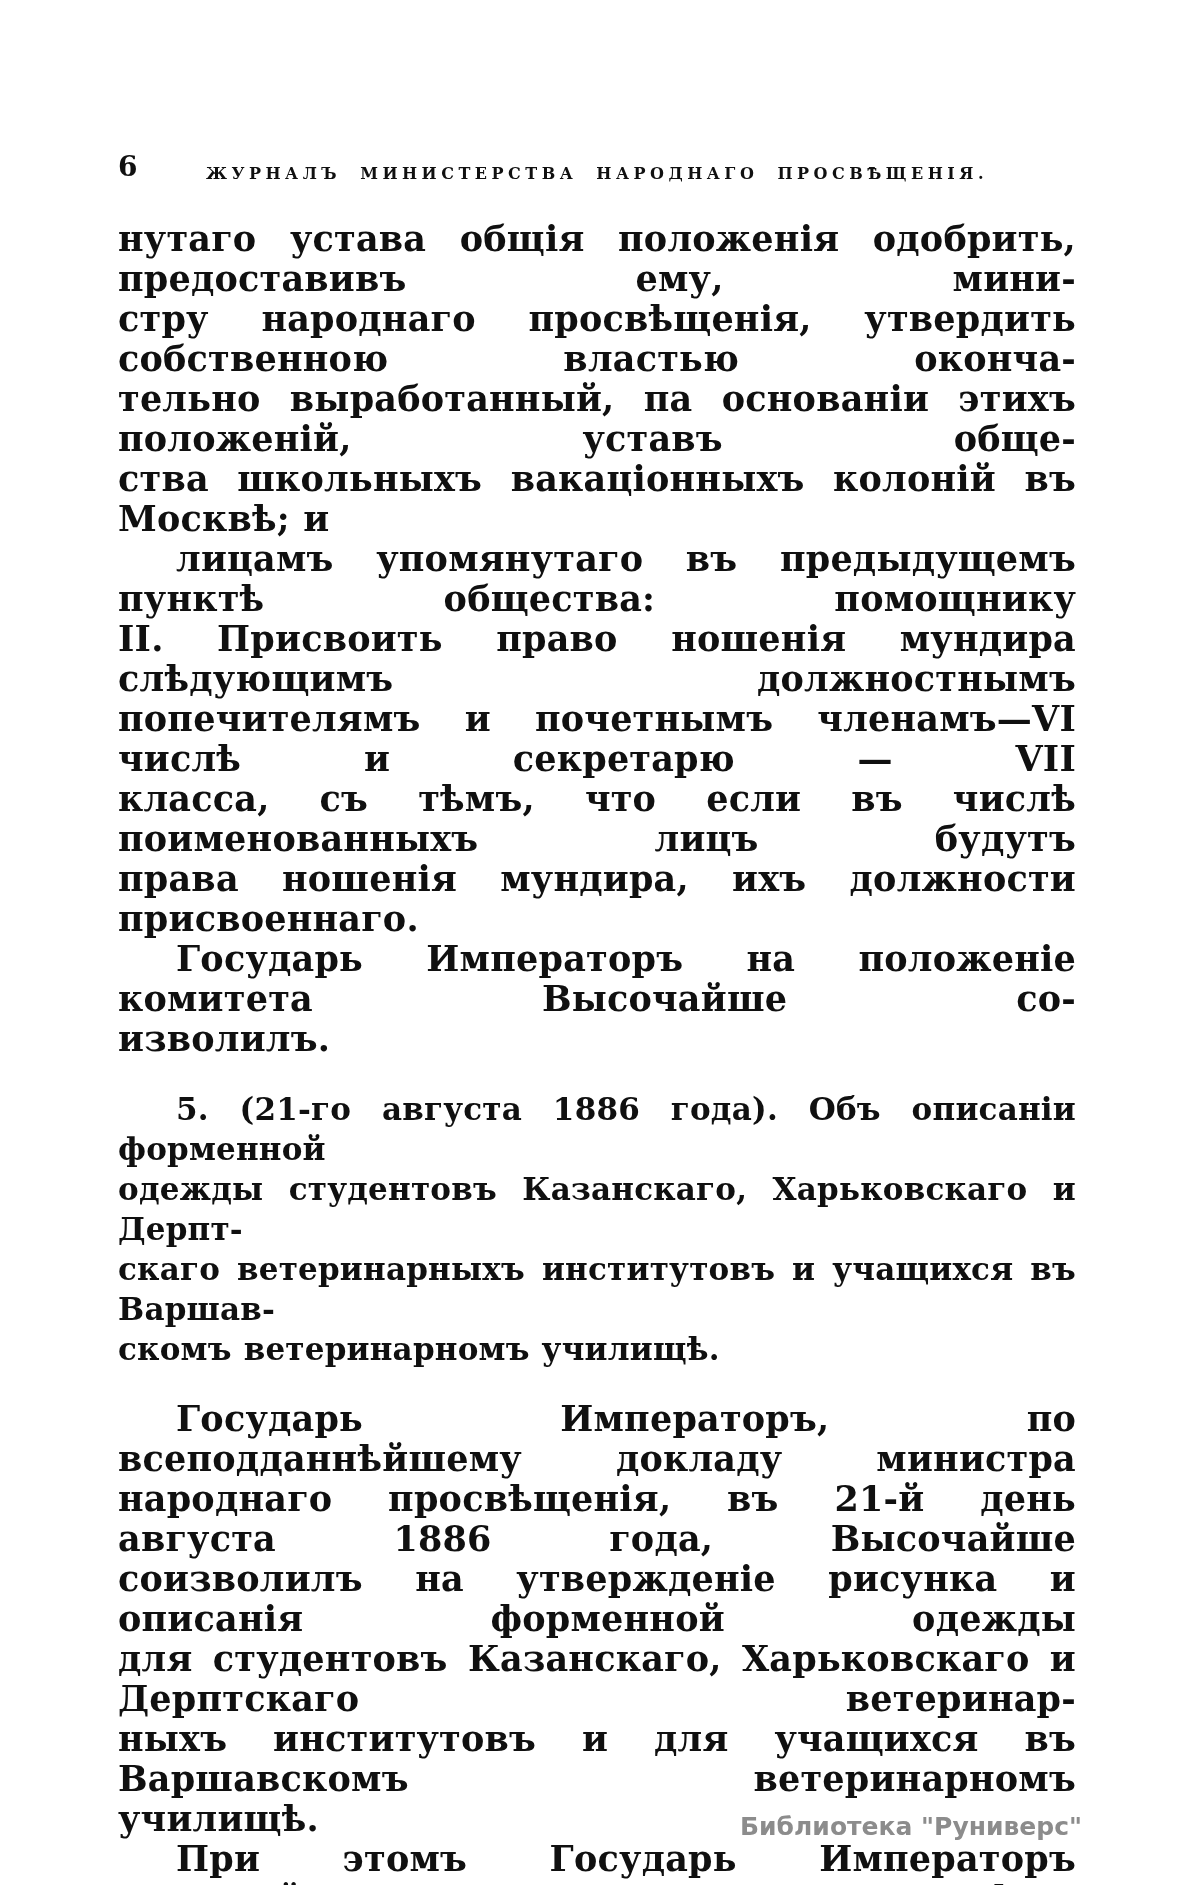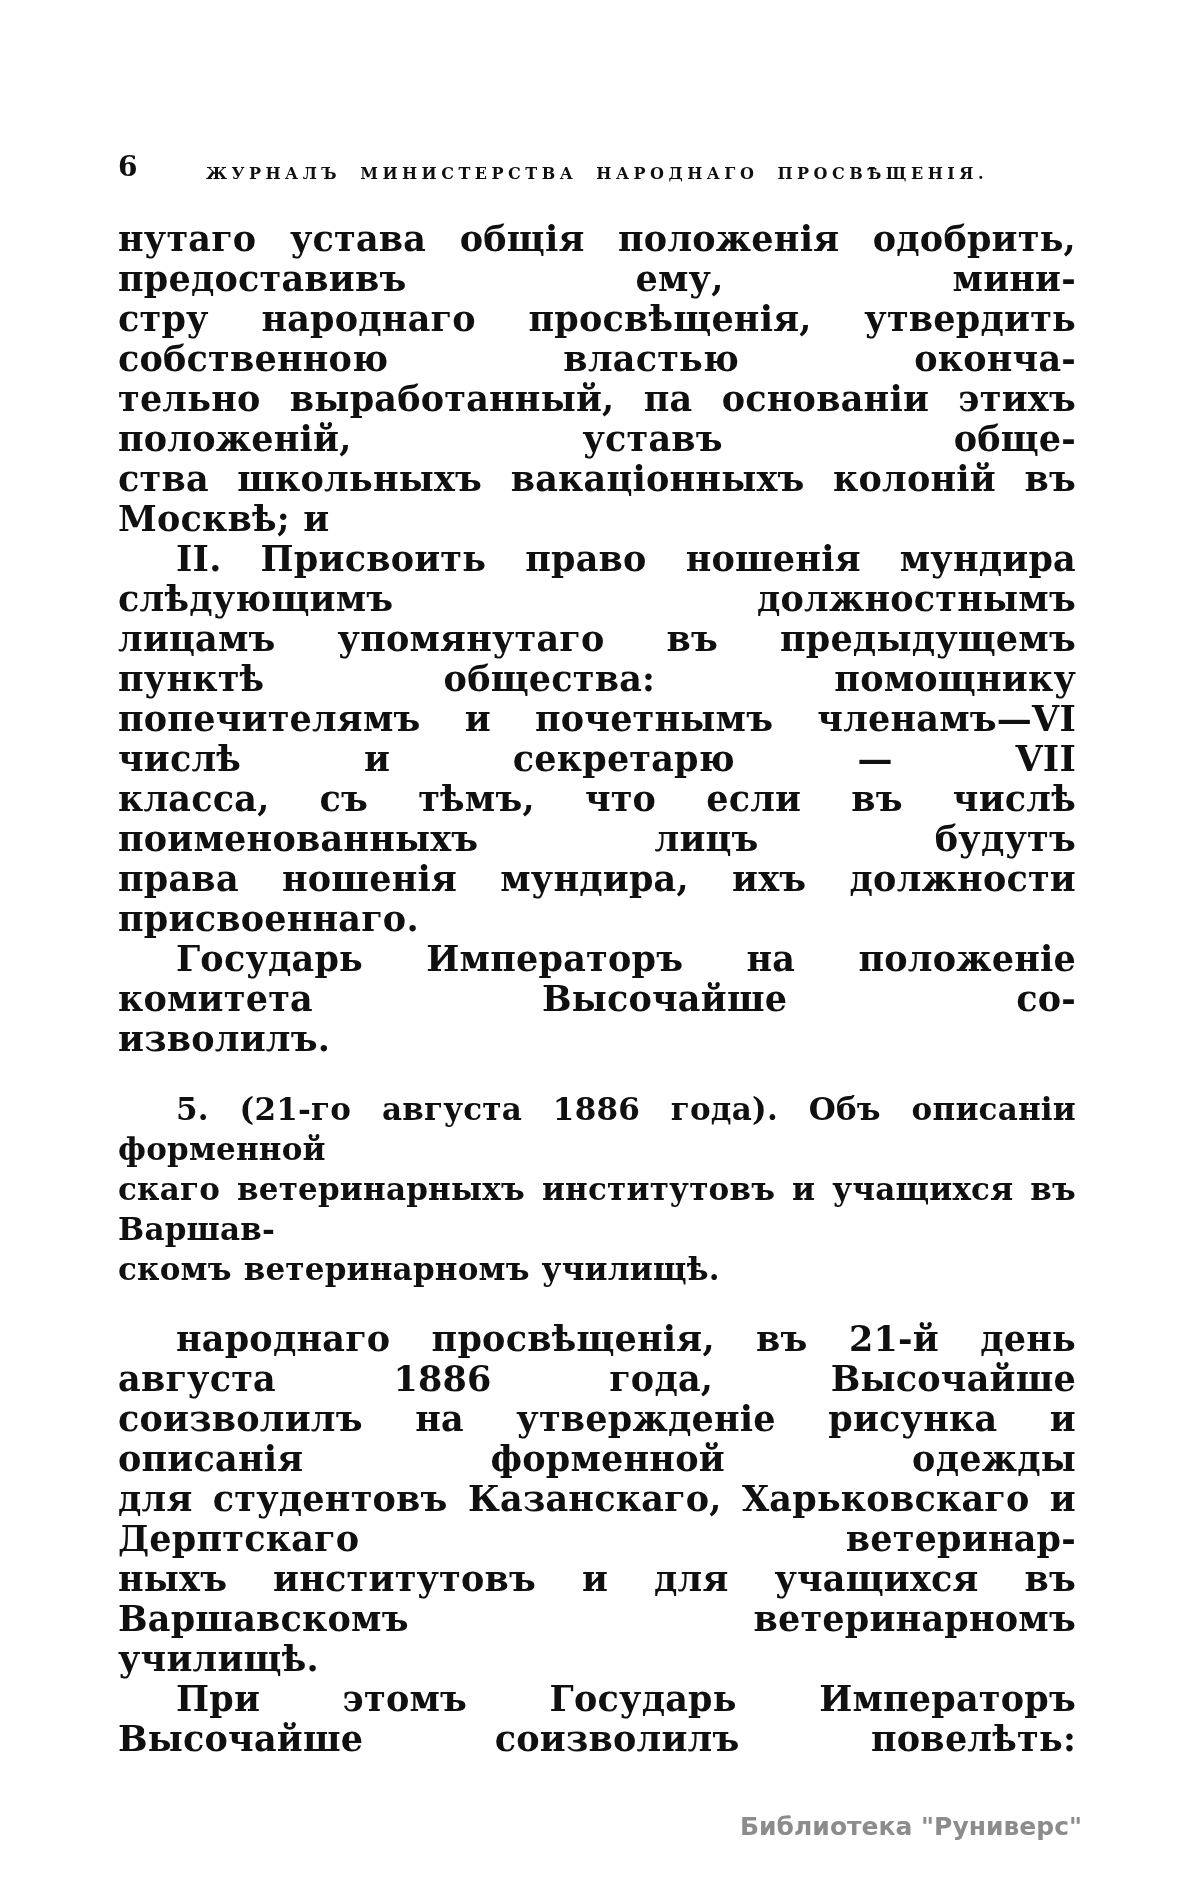--- a/index.html
+++ b/index.html
@@ -65,39 +65,41 @@
     </div>
 
     <div class="para p1">
         <div class="tline">нутаго устава общія положенія одобрить, предоставивъ ему, мини-</div>
         <div class="tline">стру народнаго просвѣщенія, утвердить собственною властью оконча-</div>
         <div class="tline">тельно выработанный, па основаніи этихъ положеній, уставъ обще-</div>
         <div class="tline tline-last">ства школьныхъ вакаціонныхъ колоній въ Москвѣ; и</div>
       </div>
 
     <div class="para ind p2">
+        <div class="tline">лицамъ упомянутаго въ предыдущемъ пунктѣ общества: помощнику</div>
         <div class="tline">II. Присвоить право ношенія мундира слѣдующимъ должностнымъ</div>
-        <div class="tline">лицамъ упомянутаго въ предыдущемъ пунктѣ общества: помощнику</div>
         <div class="tline">попечителямъ и почетнымъ членамъ—VI числѣ и секретарю — VII</div>
         <div class="tline">класса, съ тѣмъ, что если въ числѣ поименованныхъ лицъ будутъ</div>
         <div class="tline tline-last">права ношенія мундира, ихъ должности присвоеннаго.</div>
       </div>
 
     <div class="para ind p3">
         <div class="tline">Государь Императоръ на положеніе комитета Высочайше со-</div>
         <div class="tline tline-last">изволилъ.</div>
       </div>
 
     <div class="heading ind h5h">
         <div class="tline">5. (21-го августа 1886 года). Объ описаніи форменной</div>
+        <div class="tline">одежды студентовъ Казанскаго, Харьковскаго и Дерпт-</div>
         <div class="tline">скаго ветеринарныхъ институтовъ и учащихся въ Варшав-</div>
         <div class="tline tline-last">скомъ ветеринарномъ училищѣ.</div>
       </div>
 
     <div class="para ind p4">
+        <div class="tline">Государь Императоръ, по всеподданнѣйшему докладу министра</div>
         <div class="tline">народнаго просвѣщенія, въ 21-й день августа 1886 года, Высочайше</div>
         <div class="tline">соизволилъ на утвержденіе рисунка и описанія форменной одежды</div>
         <div class="tline">для студентовъ Казанскаго, Харьковскаго и Дерптскаго ветеринар-</div>
         <div class="tline">ныхъ институтовъ и для учащихся въ Варшавскомъ ветеринарномъ</div>
         <div class="tline tline-last">училищѣ.</div>
       </div>
 
     <div class="para ind p5">
         <div class="tline">При этомъ Государь Императоръ Высочайше соизволилъ повелѣть:</div>
       </div>

